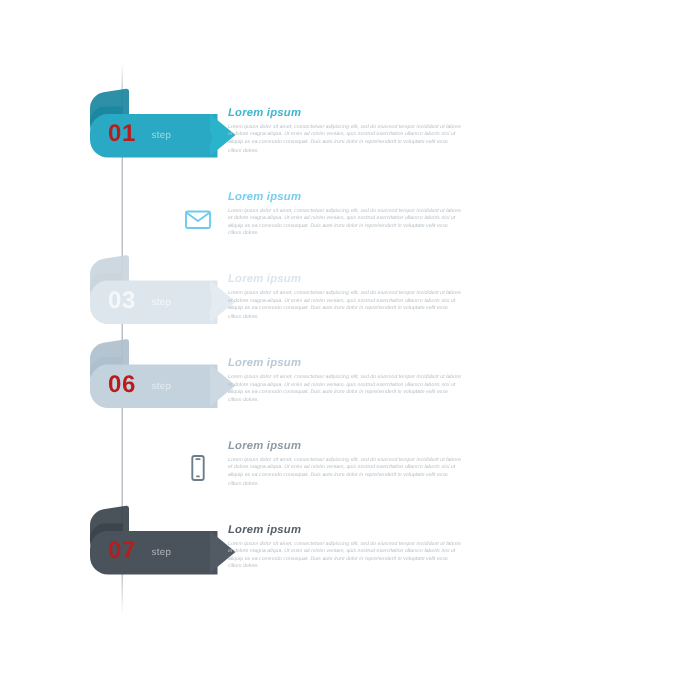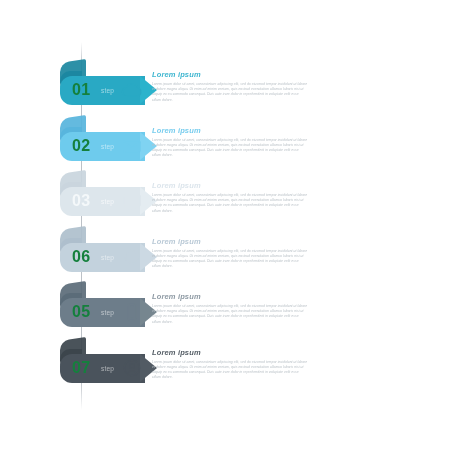--- a/index.html
+++ b/index.html
@@ -96,21 +96,21 @@
     border-bottom: 14.5px solid transparent;
     border-left: 17px solid currentColor;
   }
   .ribbon .num {
     position: absolute;
     left: 12px;
     top: 17px;
     font-size: 16px;
     font-weight: bold;
     letter-spacing: 0.4px;
-    color: #15803d;
+    color: #b91c1c;
     line-height: 22px;
   }
   .ribbon .steplabel {
     position: absolute;
     left: 41px;
     top: 25px;
     font-size: 6.5px;
     letter-spacing: 0.2px;
     line-height: 8px;
     color: rgba(255,255,255,0.55);
@@ -171,28 +171,20 @@
           <svg width="24" height="24" viewBox="0 0 24 24" aria-hidden="true">
             <path stroke="#29a9c4" fill="none" stroke-width="1.25" stroke-linecap="round" stroke-linejoin="round" d="M6.6 18h10.2a4.1 4.1 0 0 0 .45-8.17A5.6 5.6 0 0 0 6.6 9.6 4.2 4.2 0 0 0 6.6 18z"></path>
           </svg>
         </div>
         <div class="textblock">
           <p class="title" style="color: rgb(63, 182, 208);">Lorem ipsum</p>
           <p class="body">Lorem ipsum dolor sit amet, consectetuer adipiscing elit, sed do eiusmod tempor incididunt ut labore et dolore magna aliqua. Ut enim ad minim veniam, quis nostrud exercitation ullamco laboris nisi ut aliquip ex ea commodo consequat. Duis aute irure dolor in reprehenderit in voluptate velit esse cillum dolore.</p>
         </div>
       </div>
       <div class="row" style="top: 117.5px;">
-        <div class="ribbon">
-          <div class="fold" style="background: rgb(87, 180, 220);"></div>
-          <div class="fold2" style="background: rgb(87, 180, 220);"></div>
-          <div class="band" style="background: rgb(110, 203, 237);"></div>
-          <div class="tip" style="color: rgb(127, 211, 242); border-left-color: rgb(127, 211, 242);"></div>
-          <div class="num">02</div>
-          <div class="steplabel">step</div>
-        </div>
         <div class="iconbox">
           <svg width="24" height="24" viewBox="0 0 24 24" aria-hidden="true">
             <rect stroke="#6ecbed" fill="none" stroke-width="1.25" stroke-linecap="round" stroke-linejoin="round" x="4" y="7" width="16" height="11" rx="1.2"></rect>
             <path stroke="#6ecbed" fill="none" stroke-width="1.25" stroke-linecap="round" stroke-linejoin="round" d="M4.4 7.8 12 13.4l7.6-5.6"></path>
           </svg>
         </div>
         <div class="textblock">
           <p class="title" style="color: rgb(120, 205, 238);">Lorem ipsum</p>
           <p class="body">Lorem ipsum dolor sit amet, consectetuer adipiscing elit, sed do eiusmod tempor incididunt ut labore et dolore magna aliqua. Ut enim ad minim veniam, quis nostrud exercitation ullamco laboris nisi ut aliquip ex ea commodo consequat. Duis aute irure dolor in reprehenderit in voluptate velit esse cillum dolore.</p>
         </div>
@@ -232,28 +224,20 @@
             <path stroke="#c3d2dd" fill="none" stroke-width="1.25" stroke-linecap="round" stroke-linejoin="round" d="M18.6 12a6.6 6.6 0 1 1-2.1-4.85"></path>
             <path stroke="#c3d2dd" fill="none" stroke-width="1.25" stroke-linecap="round" stroke-linejoin="round" d="M18.8 4.6v3.4h-3.4"></path>
           </svg>
         </div>
         <div class="textblock">
           <p class="title" style="color: rgb(185, 201, 214);">Lorem ipsum</p>
           <p class="body">Lorem ipsum dolor sit amet, consectetuer adipiscing elit, sed do eiusmod tempor incididunt ut labore et dolore magna aliqua. Ut enim ad minim veniam, quis nostrud exercitation ullamco laboris nisi ut aliquip ex ea commodo consequat. Duis aute irure dolor in reprehenderit in voluptate velit esse cillum dolore.</p>
         </div>
       </div>
       <div class="row" style="top: 284px;">
-        <div class="ribbon">
-          <div class="fold" style="background: rgb(91, 107, 120);"></div>
-          <div class="fold2" style="background: rgb(91, 107, 120);"></div>
-          <div class="band" style="background: rgb(109, 125, 138);"></div>
-          <div class="tip" style="color: rgb(118, 134, 143); border-left-color: rgb(118, 134, 143);"></div>
-          <div class="num">05</div>
-          <div class="steplabel">step</div>
-        </div>
         <div class="iconbox">
           <svg width="24" height="24" viewBox="0 0 24 24" aria-hidden="true">
             <rect stroke="#6d7d8a" fill="none" stroke-width="1.25" stroke-linecap="round" stroke-linejoin="round" x="8.2" y="4" width="7.6" height="16" rx="1.4"></rect>
             <path stroke="#6d7d8a" fill="none" stroke-width="1.25" stroke-linecap="round" stroke-linejoin="round" d="M10.9 6.1h2.2"></path>
             <path stroke="#6d7d8a" fill="none" stroke-width="1.25" stroke-linecap="round" stroke-linejoin="round" d="M11.4 17.6h1.2"></path>
           </svg>
         </div>
         <div class="textblock">
           <p class="title" style="color: rgb(142, 154, 164);">Lorem ipsum</p>
           <p class="body">Lorem ipsum dolor sit amet, consectetuer adipiscing elit, sed do eiusmod tempor incididunt ut labore et dolore magna aliqua. Ut enim ad minim veniam, quis nostrud exercitation ullamco laboris nisi ut aliquip ex ea commodo consequat. Duis aute irure dolor in reprehenderit in voluptate velit esse cillum dolore.</p>

